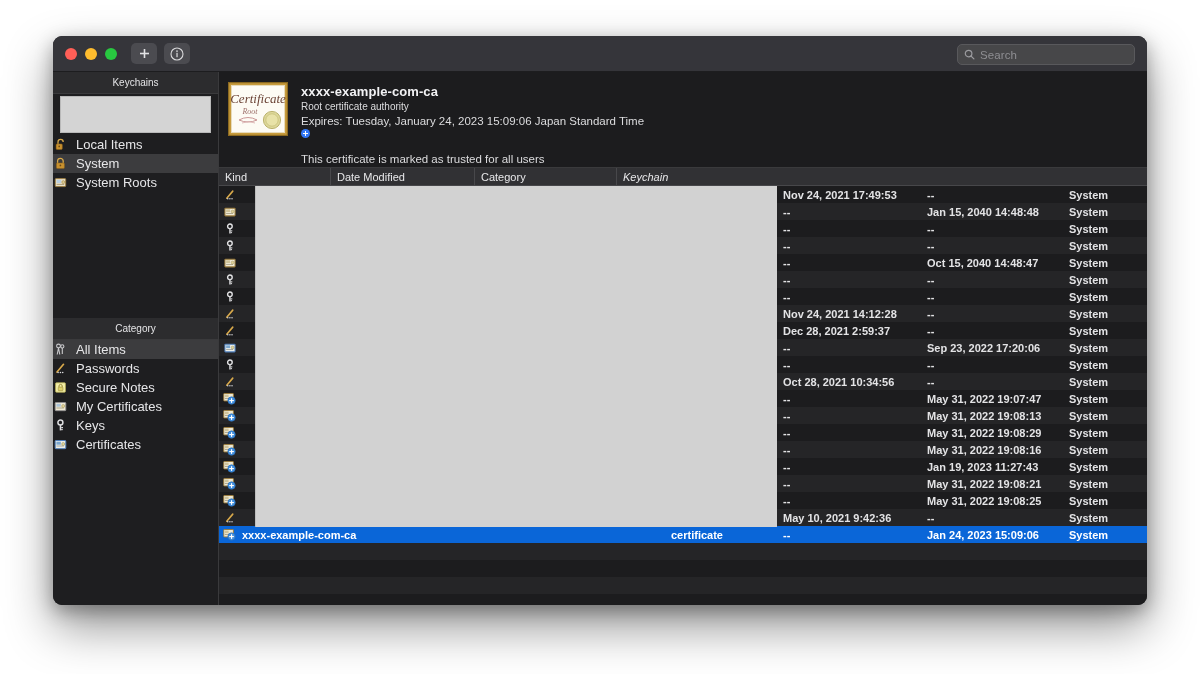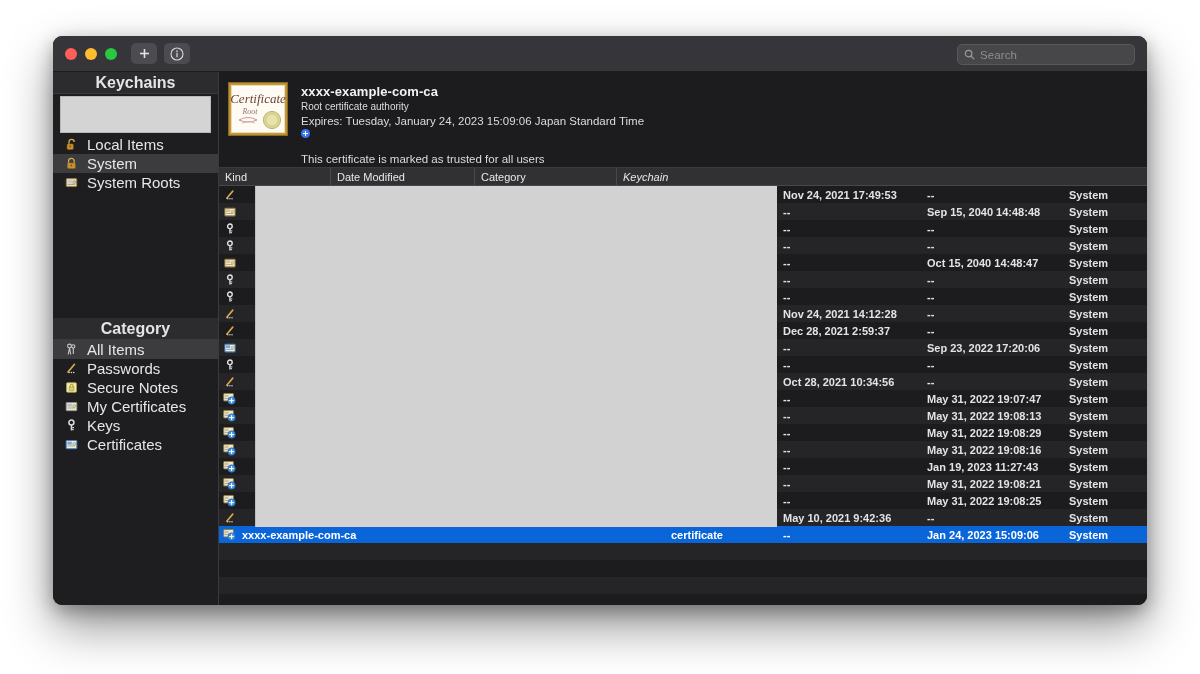--- a/index.html
+++ b/index.html
@@ -111,43 +111,42 @@
     display: flex;
     flex-direction: column;
     border-right: 0.5px solid #3a3a3c;
   }
 
   .side-header {
     height: 22px;
     display: flex;
     align-items: center;
     justify-content: center;
-    font-size: 16px;
-    font-weight: bold;
+    font-size: 10px;
+    font-weight: normal;
     color: #e4e4e6;
     background: #2c2c2e;
     border-bottom: 0.5px solid #3a3a3c;
   }
 
   .redact-sidebar {
     margin: 2px 7px 2px 7px;
     height: 37px;
     background: #d4d4d4;
     border: 0.5px solid #b9b9b9;
   }
 
   .side-list { padding-top: 0; }
 
   .side-row {
     height: 19px;
     display: flex;
     align-items: center;
-    padding-left: 11px;
     gap: 8px;
-    font-size: 15px;
+    font-size: 13px;
     color: #e6e6e8;
   }
   .side-row.selected { background: #3c3c3e; }
   .side-row .ico {
     width: 15px; height: 15px;
     flex: 0 0 15px;
     display: flex;
     align-items: center;
     justify-content: center;
   }
@@ -556,21 +555,21 @@
                         <rect x="1" y="2.4" width="11" height="8.3" rx="0.6" fill="#efe9d4" stroke="#9a7b3a" stroke-width="1.1"></rect>
                         <rect x="2.3" y="3.6" width="4.3" height="3" fill="#cfc39a"></rect>
                         <rect x="2.3" y="7.6" width="7.5" height="0.8" fill="#9b9478"></rect>
                         <circle cx="9.3" cy="6" r="1.5" fill="#e2d49a" stroke="#9a8c52" stroke-width="0.5"></circle>
                       </svg>
                     </span>
                     <span></span>
                   </div>
                   <div class="td col-kind"></div>
                   <div class="td col-modified">--</div>
-                  <div class="td col-expires">Sep 15, 2040 14:48:48</div>
+                  <div class="td col-expires">Jan 15, 2040 14:48:48</div>
                   <div class="td col-keychain">System</div>
                 </div>
                 <div class="trow odd">
                   <div class="td col-name">
                     <span class="row-ico">
                       <svg width="12" height="12" viewBox="0 0 13 13">
                         <circle cx="6.4" cy="3.6" r="2.5" fill="none" stroke="#e2e2e4" stroke-width="1.5"></circle>
                         <rect x="5.7" y="5.6" width="1.5" height="5.8" fill="#e2e2e4"></rect>
                         <rect x="7.2" y="8" width="1.8" height="1.1" fill="#e2e2e4"></rect>
                         <rect x="7.2" y="9.9" width="1.5" height="1.1" fill="#e2e2e4"></rect>

